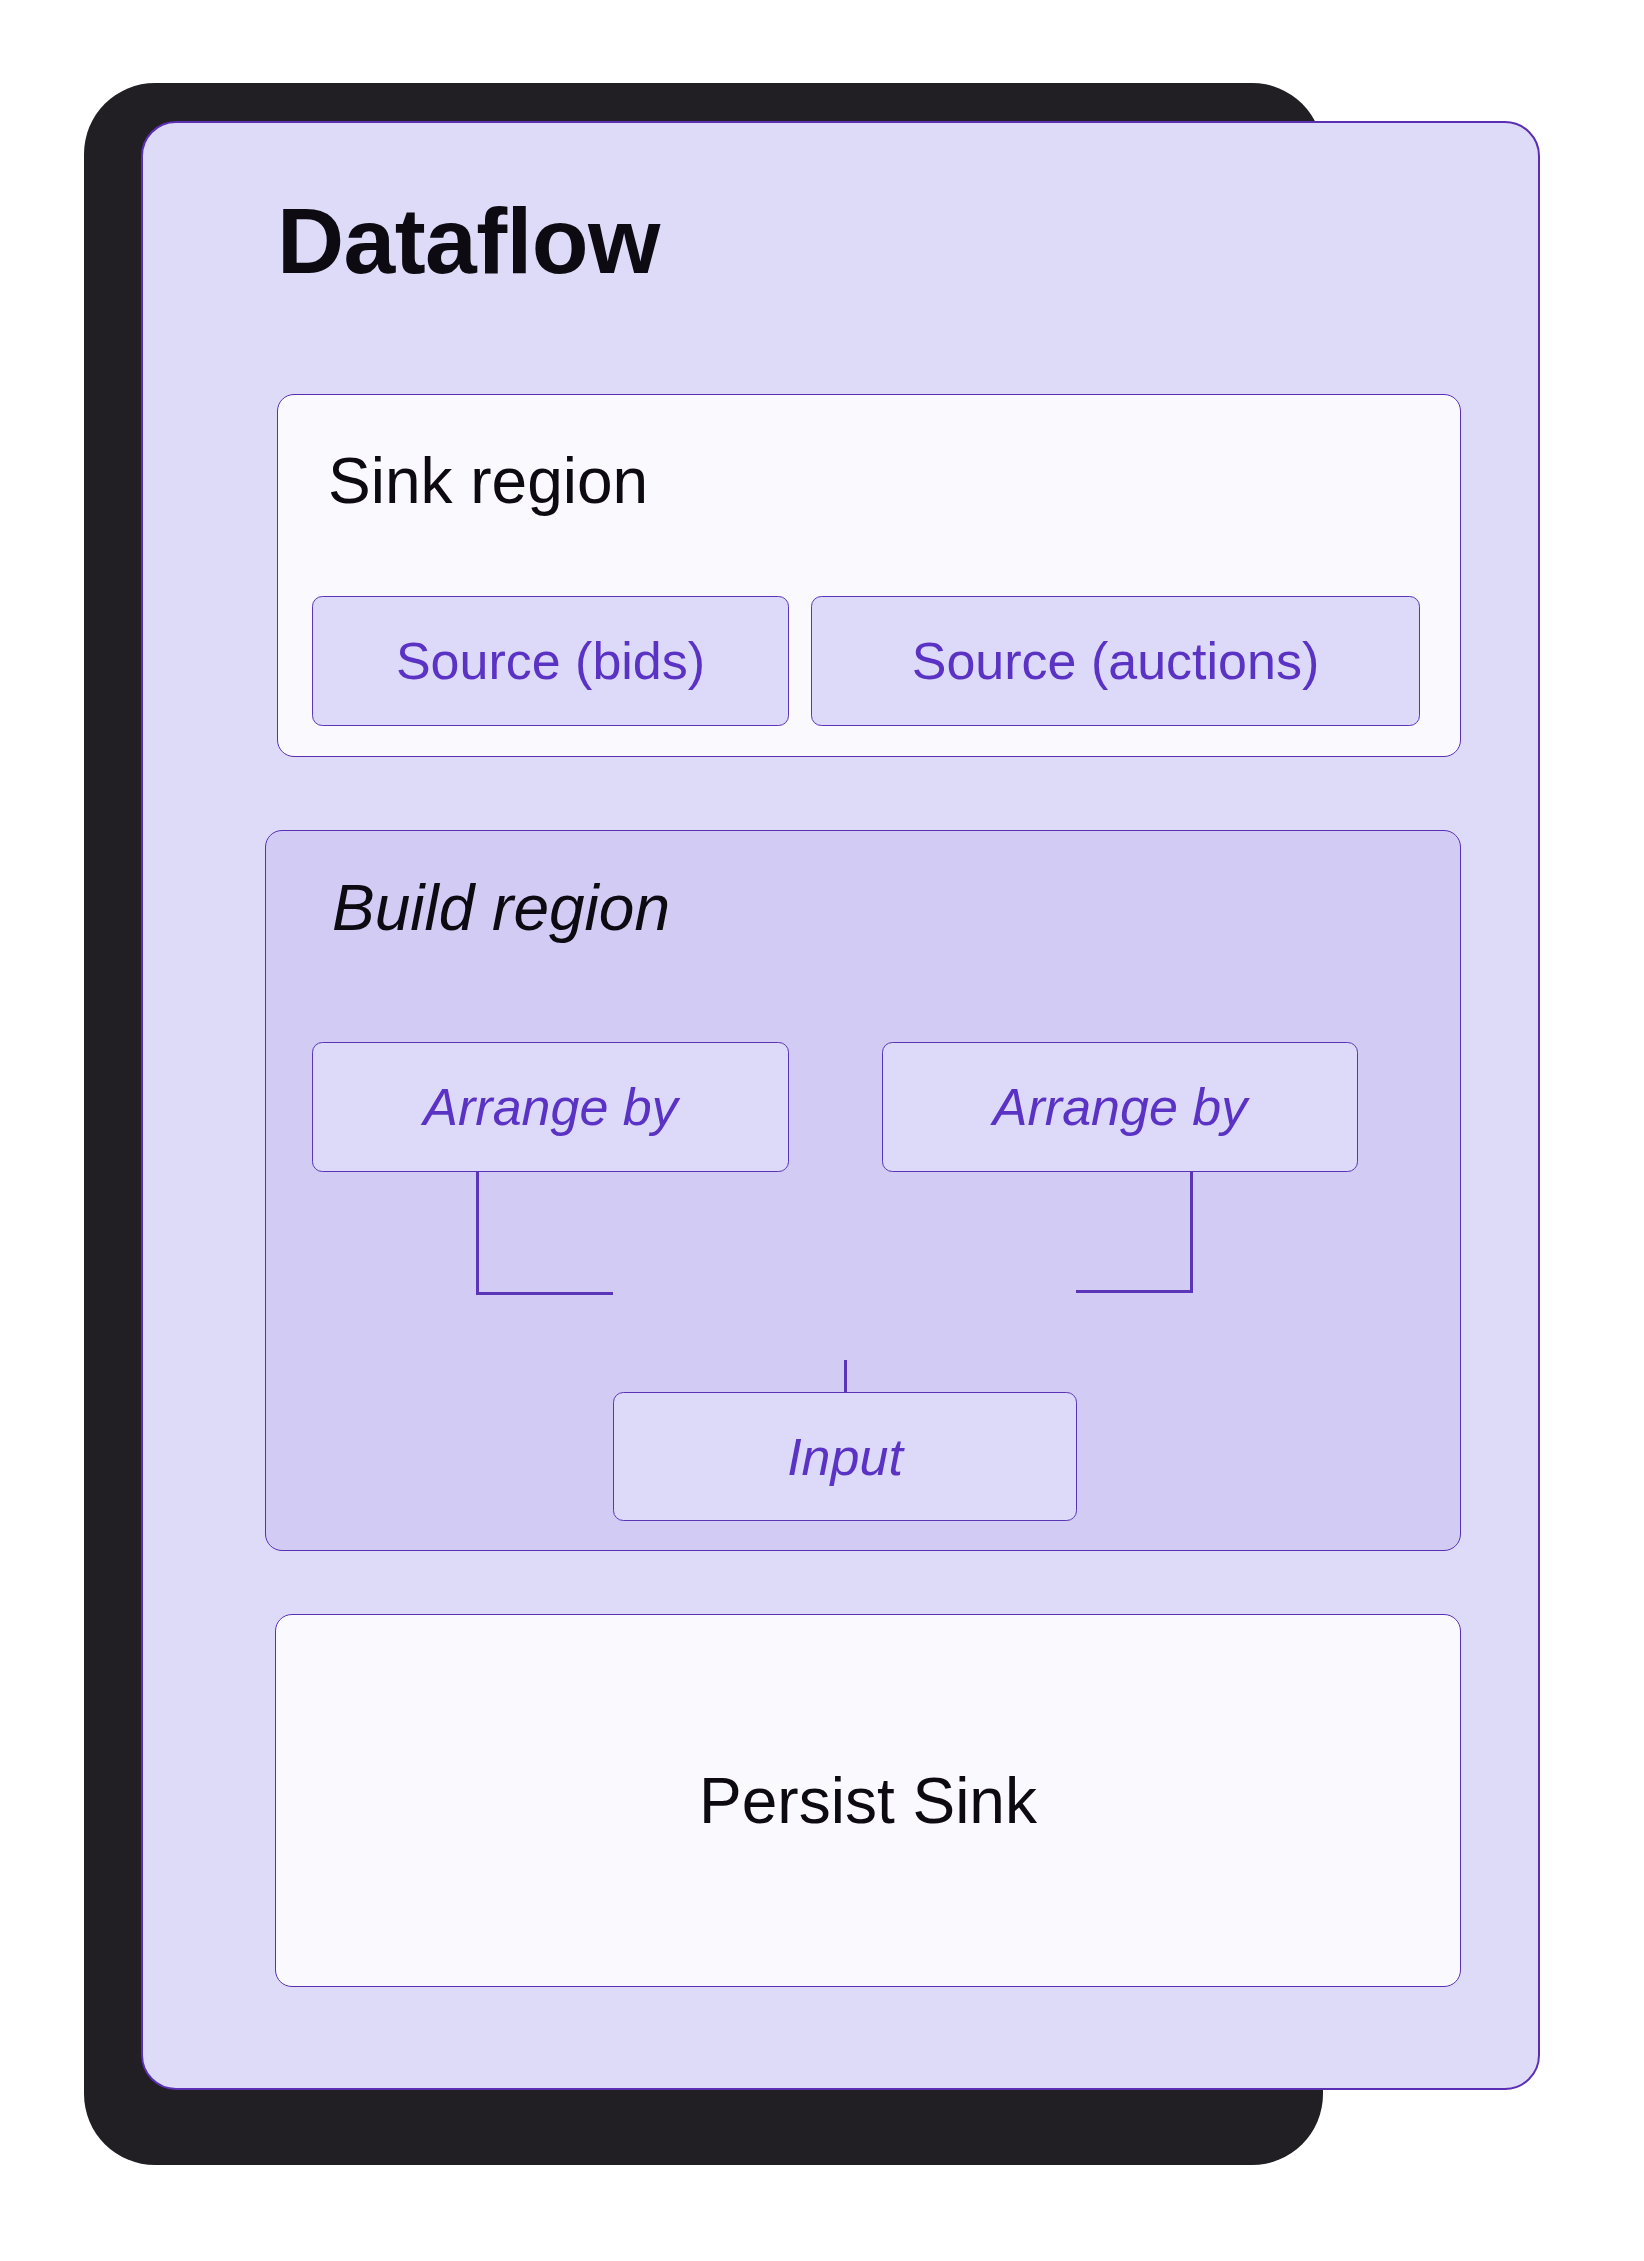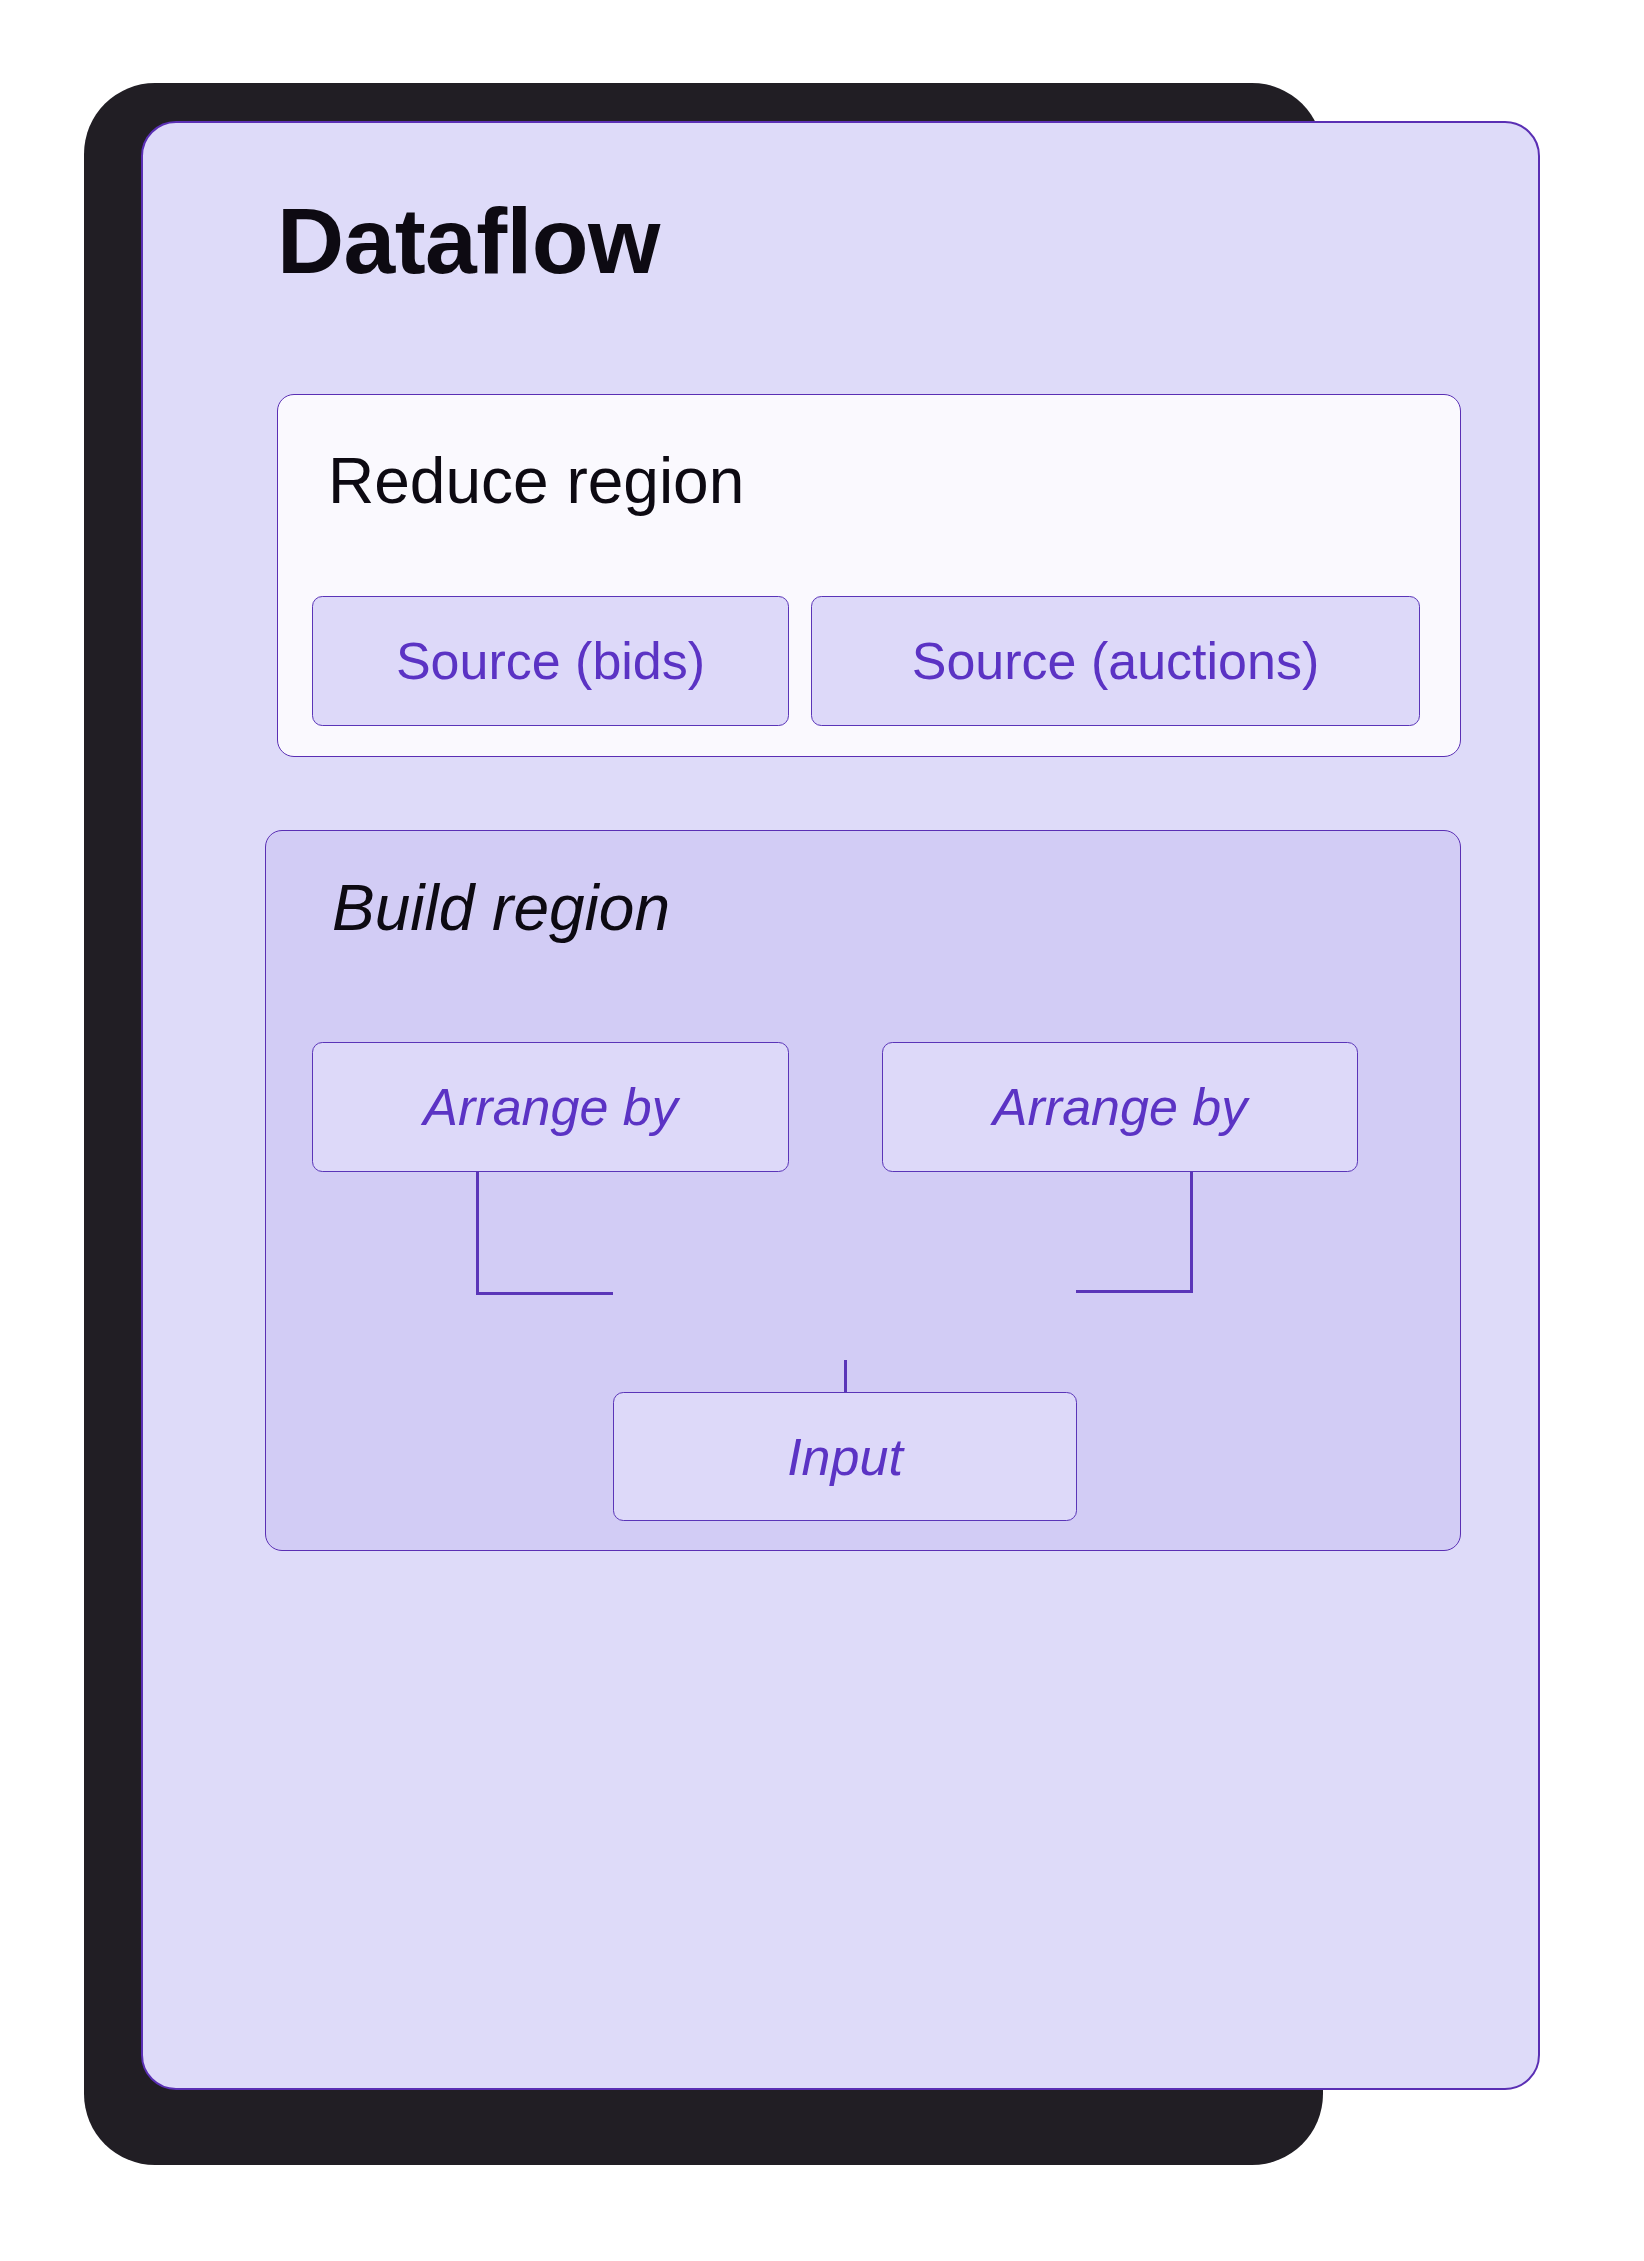--- a/index.html
+++ b/index.html
@@ -94,36 +94,39 @@
 </head>
 <body>
 
 <div class="page">
   <div class="frame">
     <div class="panel">
 
       <div class="title">Dataflow</div>
 
       <section class="region region-input">
-        <div class="region-label" style="left:50px; top:54px;">Reduce region</div>
+        <div class="region-label" style="left:50px; top:54px;">Sink region</div>
         <div class="node node-bids">Source (bids)</div>
         <div class="node node-auctions">Source (auctions)</div>
       </section>
 
       <section class="region region-build">
         <div class="region-label" style="left:66px; top:45px;">Build region</div>
 
         <div class="connector c-left-v"></div>
         <div class="connector c-left-h"></div>
         <div class="connector c-right-v"></div>
         <div class="connector c-right-h"></div>
         <div class="connector c-mid-v"></div>
 
         <div class="node node-arrange-left">Arrange by</div>
         <div class="node node-arrange-right">Arrange by</div>
         <div class="node node-reduce">Input</div>
       </section>
 
+      <section class="region region-sink">
+        <div class="sink-label">Persist Sink</div>
+      </section>
 
     </div>
   </div>
 </div>
 
 
 </body></html>

